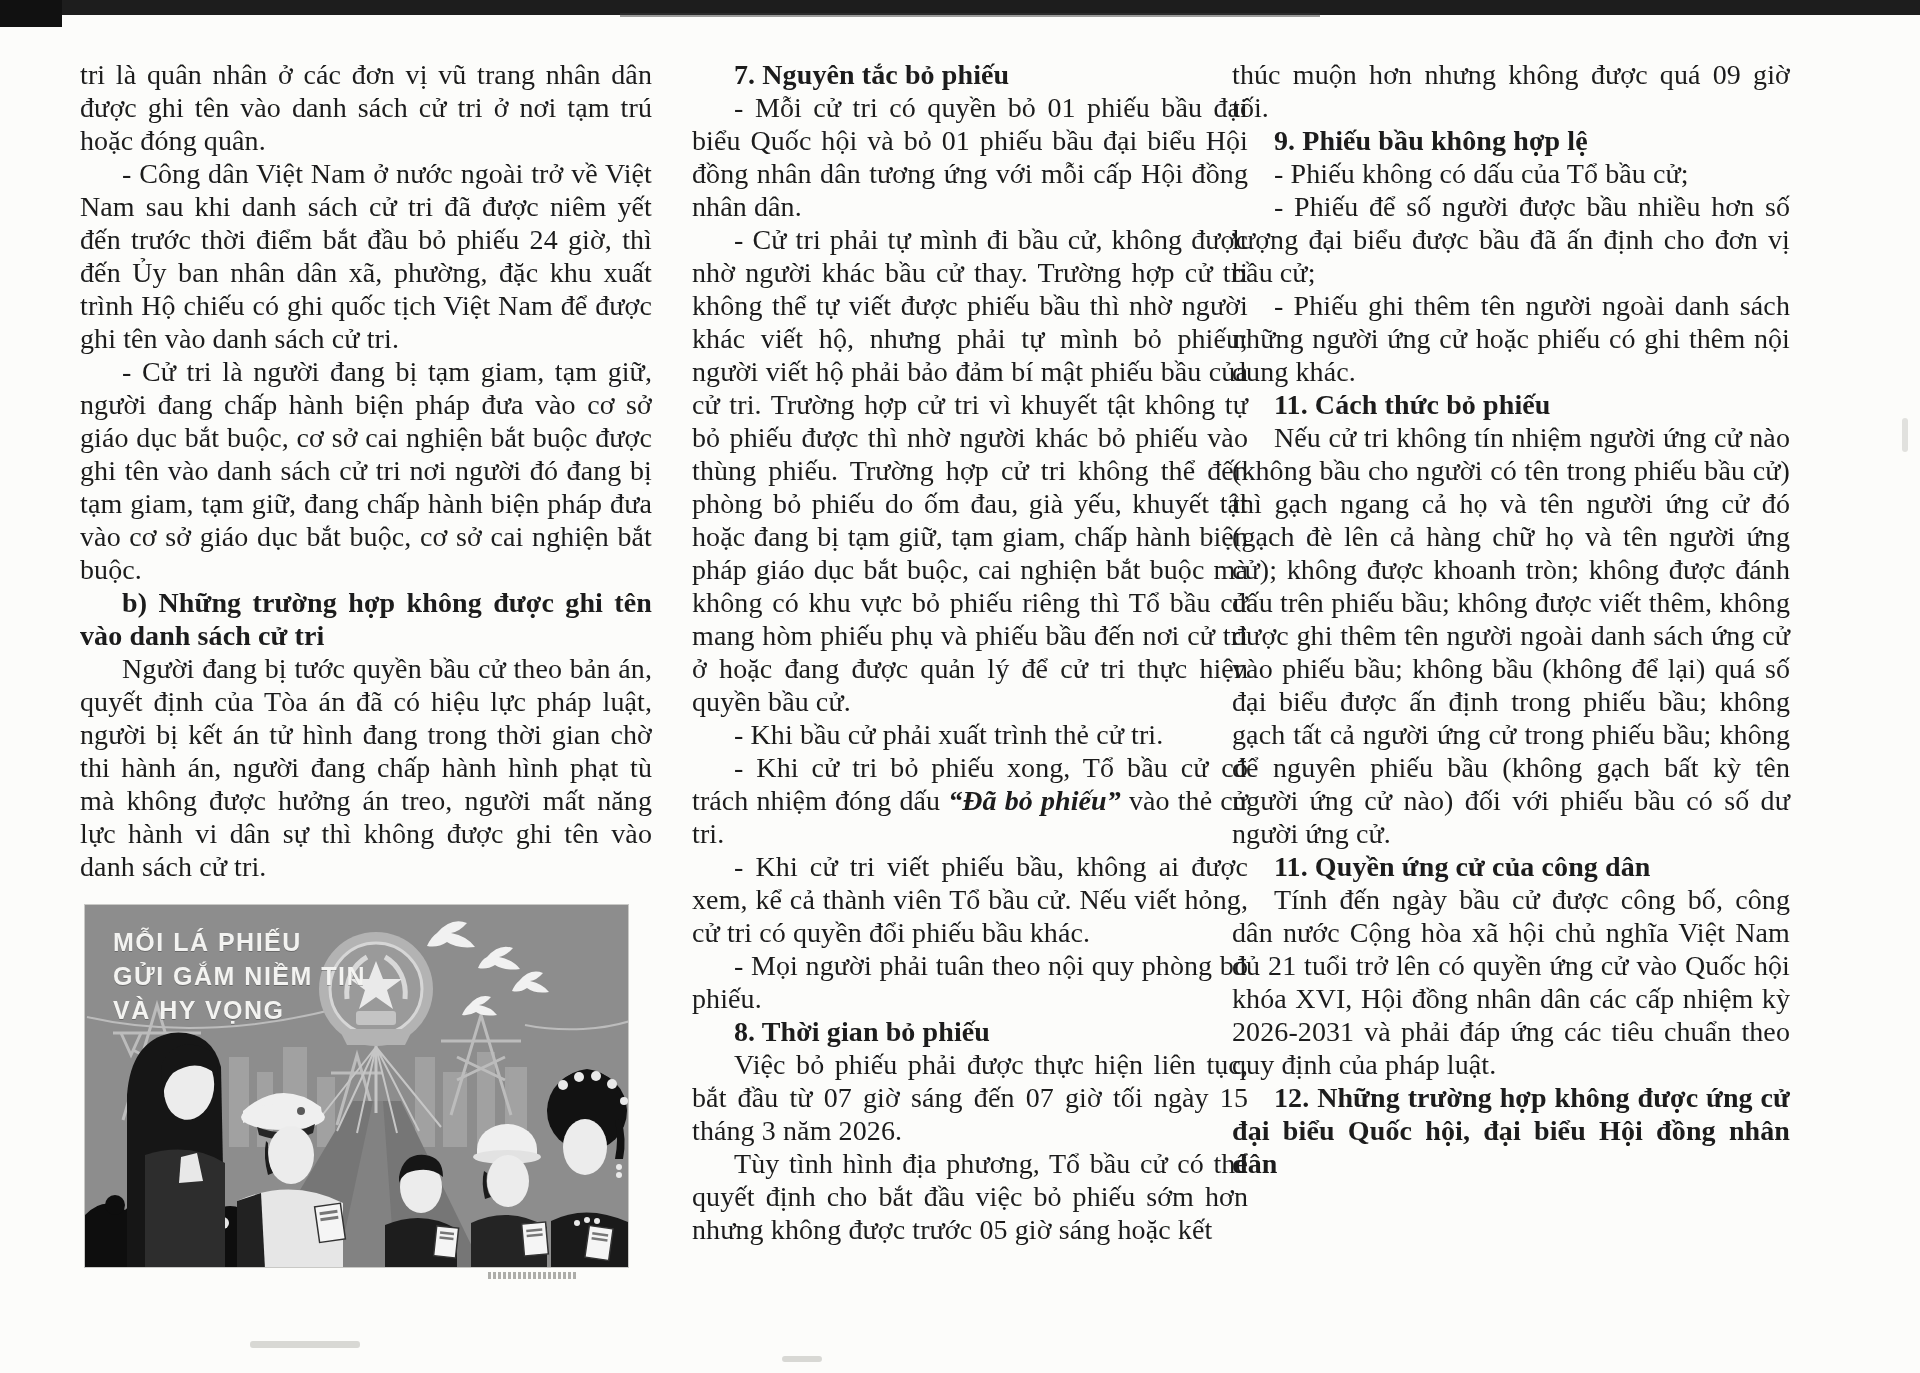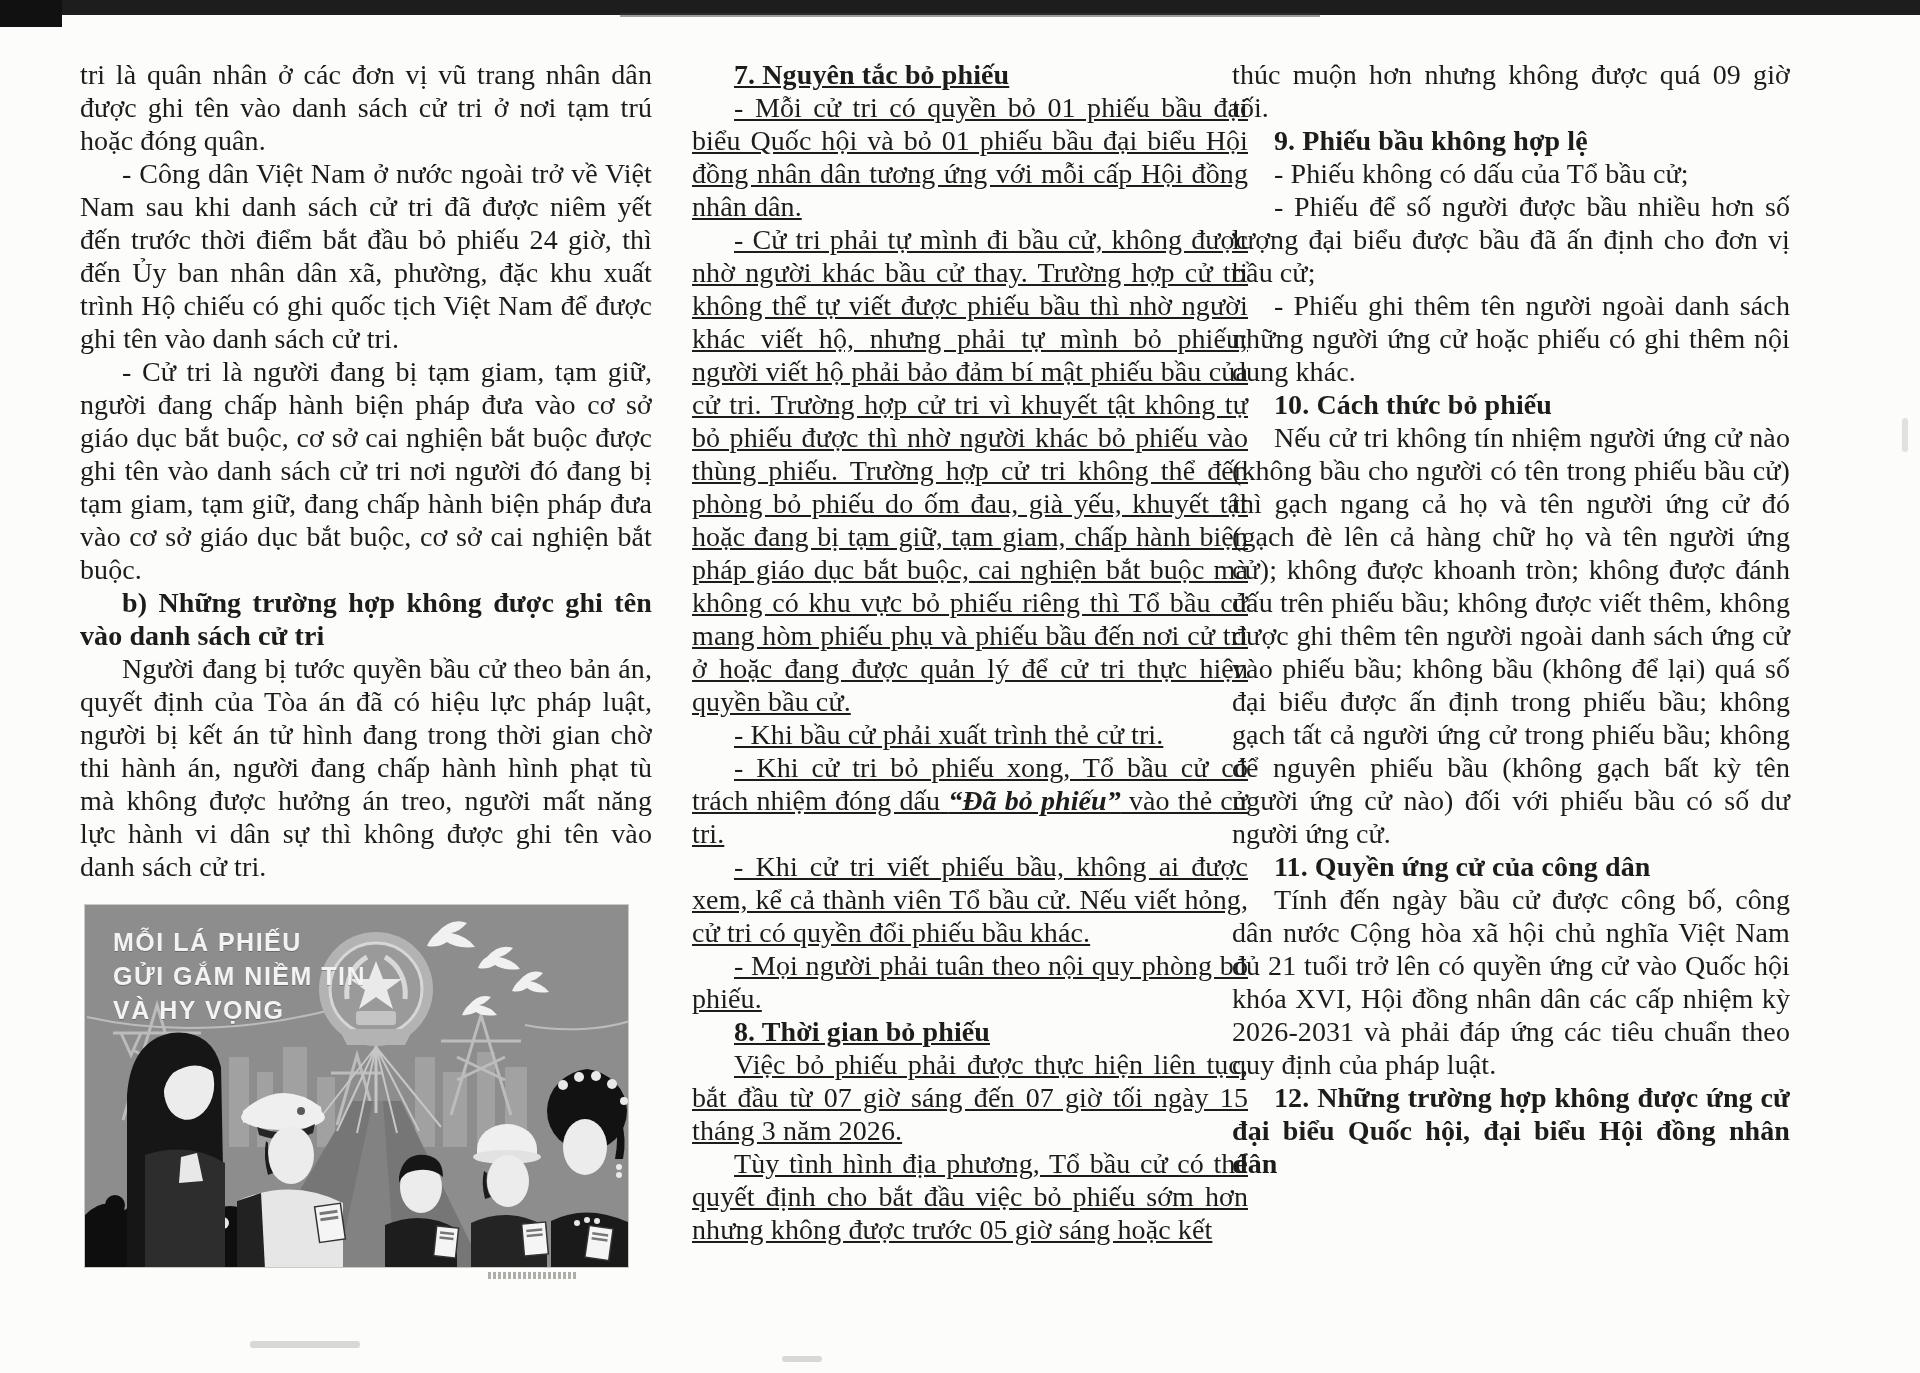--- a/index.html
+++ b/index.html
@@ -21,21 +21,21 @@
   .smudge.s3{left:1902px;top:418px;width:6px;height:34px;opacity:.4;}
 
   
   .col{
     position:absolute;top:58px;
     font-size:28px;line-height:33px;
     text-align:justify;
     letter-spacing:.1px;
   }
   #col1{left:80px;width:572px;}
-  #col2{left:692px;width:556px;text-decoration:underline;}
+  #col2{left:692px;width:556px;}
   #col3{left:1232px;width:558px;}
   .col p{margin:0;text-indent:1.5em;}
   .col p.noindent{text-indent:0;}
   .col p.h{font-weight:bold;}
   .stamp{font-style:italic;font-weight:bold;}
 
   
   .poster{
     position:absolute;left:84px;top:904px;width:545px;height:364px;
     background:#3b82f6;border:1px solid #c9c9c6;box-sizing:border-box;
@@ -82,21 +82,21 @@
     <p>Việc bỏ phiếu phải được thực hiện liên tục, bắt đầu từ 07 giờ sáng đến 07 giờ tối ngày 15 tháng 3 năm 2026.</p>
     <p>Tùy tình hình địa phương, Tổ bầu cử có thể quyết định cho bắt đầu việc bỏ phiếu sớm hơn nhưng không được trước 05 giờ sáng hoặc kết</p>
   </div>
 
   <div id="col3" class="col">
     <p class="noindent">thúc muộn hơn nhưng không được quá 09 giờ tối.</p>
     <p class="h">9. Phiếu bầu không hợp lệ</p>
     <p>- Phiếu không có dấu của Tổ bầu cử;</p>
     <p>- Phiếu để số người được bầu nhiều hơn số lượng đại biểu được bầu đã ấn định cho đơn vị bầu cử;</p>
     <p>- Phiếu ghi thêm tên người ngoài danh sách những người ứng cử hoặc phiếu có ghi thêm nội dung khác.</p>
-    <p class="h">10. Cách thức bỏ phiếu</p>
+    <p class="h">11. Cách thức bỏ phiếu</p>
     <p>Nếu cử tri không tín nhiệm người ứng cử nào (không bầu cho người có tên trong phiếu bầu cử) thì gạch ngang cả họ và tên người ứng cử đó (gạch đè lên cả hàng chữ họ và tên người ứng cử); không được khoanh tròn; không được đánh dấu trên phiếu bầu; không được viết thêm, không được ghi thêm tên người ngoài danh sách ứng cử vào phiếu bầu; không bầu (không để lại) quá số đại biểu được ấn định trong phiếu bầu; không gạch tất cả người ứng cử trong phiếu bầu; không để nguyên phiếu bầu (không gạch bất kỳ tên người ứng cử nào) đối với phiếu bầu có số dư người ứng cử.</p>
     <p class="h">11. Quyền ứng cử của công dân</p>
     <p>Tính đến ngày bầu cử được công bố, công dân nước Cộng hòa xã hội chủ nghĩa Việt Nam đủ 21 tuổi trở lên có quyền ứng cử vào Quốc hội khóa XVI, Hội đồng nhân dân các cấp nhiệm kỳ 2026-2031 và phải đáp ứng các tiêu chuẩn theo quy định của pháp luật.</p>
     <p class="h">12. Những trường hợp không được ứng cử đại biểu Quốc hội, đại biểu Hội đồng nhân dân</p>
   </div>
 
   <div class="poster">
     <svg width="545" height="364" viewBox="0 0 545 364">
 
       <rect width="545" height="364" fill="#8d8d8d"></rect>

